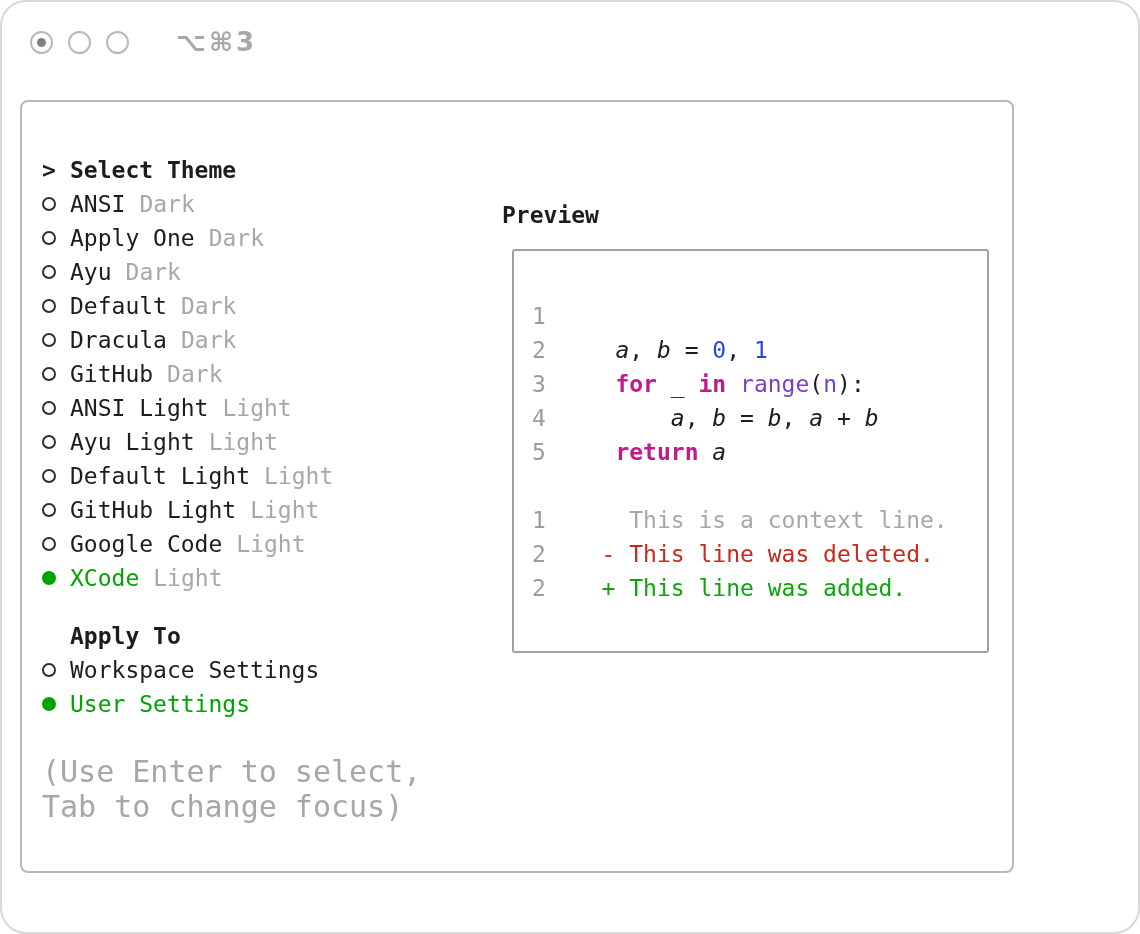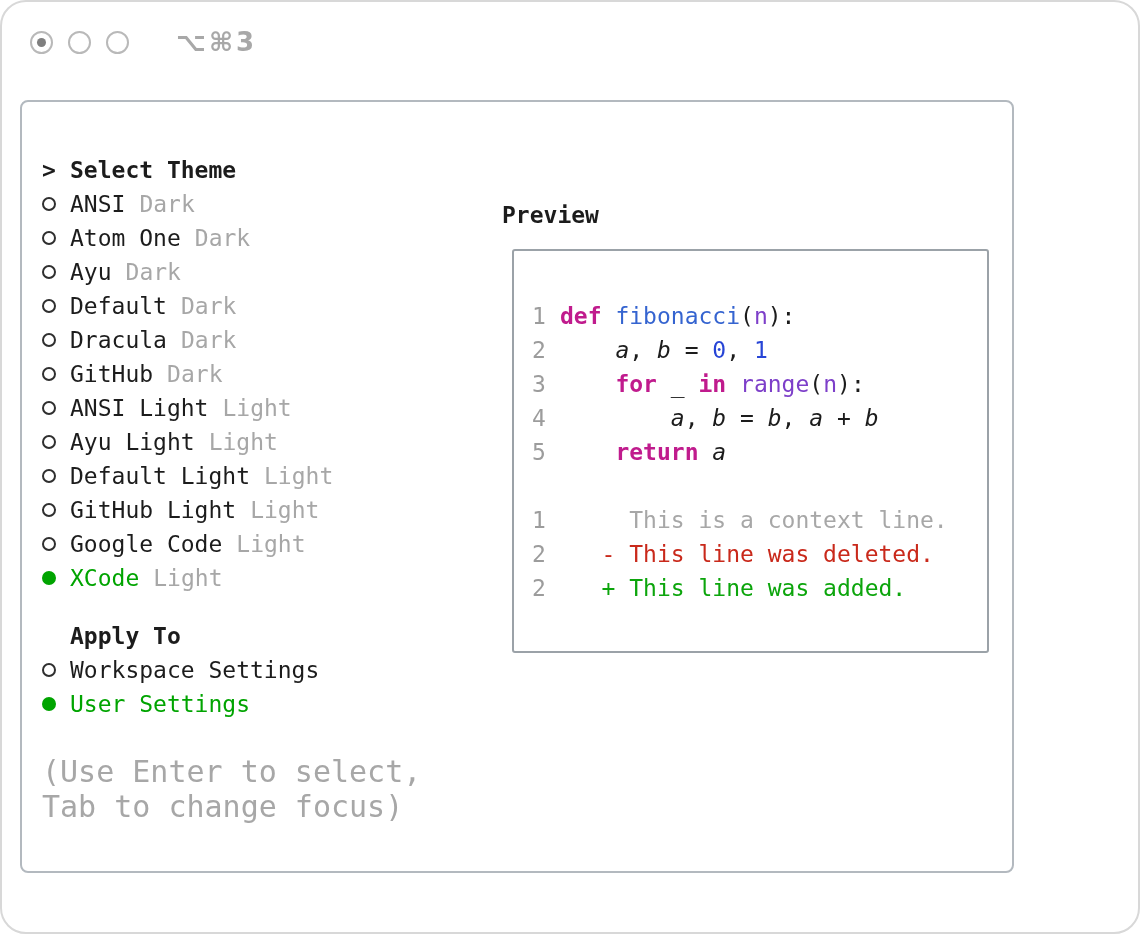--- a/index.html
+++ b/index.html
@@ -82,21 +82,21 @@
               <span class="radio"></span>
             </span>
             <span class="opt-name">ANSI</span>
             <span class="variant">Dark</span>
           </div>
 
           <div class="row option">
             <span class="marker">
               <span class="radio"></span>
             </span>
-            <span class="opt-name">Atom One</span>
+            <span class="opt-name">Apply One</span>
             <span class="variant">Dark</span>
           </div>
 
           <div class="row option">
             <span class="marker">
               <span class="radio"></span>
             </span>
             <span class="opt-name">Ayu</span>
             <span class="variant">Dark</span>
           </div>
@@ -202,21 +202,20 @@
     </div>
 
     <div class="col-right">
       <div class="row hdr">
         <span>Preview</span>
       </div>
       <div class="preview-box">
 
           <div class="code-line">
             <span class="lnum">1</span>
-            <span class="ltext"><span class="tok-kw">def</span><span class="tok-pl"> </span><span class="tok-fn">fibonacci</span><span class="tok-pl">(</span><span class="tok-prm">n</span><span class="tok-pl">):</span></span>
           </div>
 
           <div class="code-line">
             <span class="lnum">2</span>
             <span class="ltext"><span class="tok-pl">    </span><span class="tok-var">a</span><span class="tok-pl">, </span><span class="tok-var">b</span><span class="tok-pl"> = </span><span class="tok-num">0</span><span class="tok-pl">, </span><span class="tok-num">1</span></span>
           </div>
 
           <div class="code-line">
             <span class="lnum">3</span>
             <span class="ltext"><span class="tok-pl">    </span><span class="tok-kw">for</span><span class="tok-pl"> </span><span class="tok-var">_</span><span class="tok-pl"> </span><span class="tok-kw">in</span><span class="tok-pl"> </span><span class="tok-typ">range</span><span class="tok-pl">(</span><span class="tok-prm">n</span><span class="tok-pl">):</span></span>

